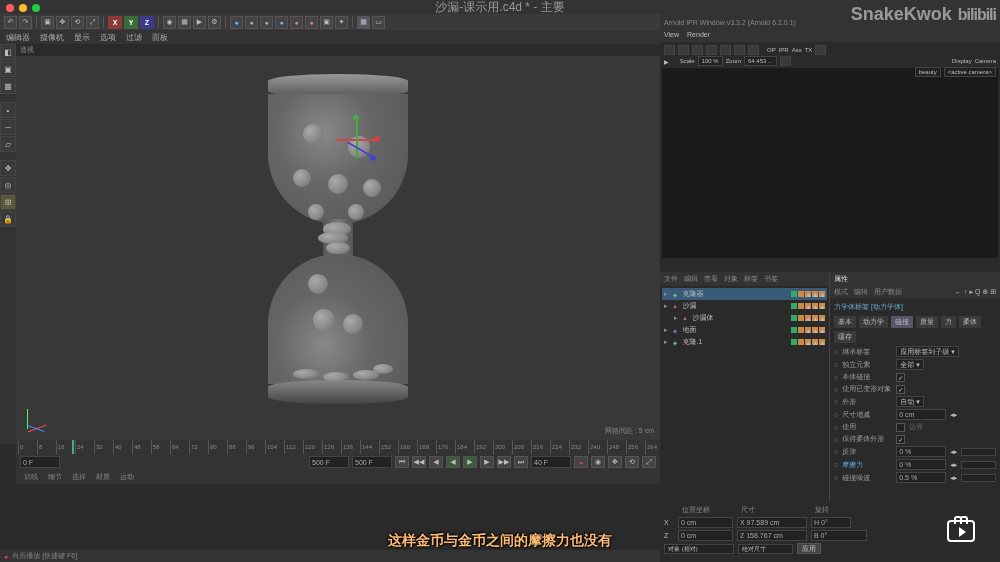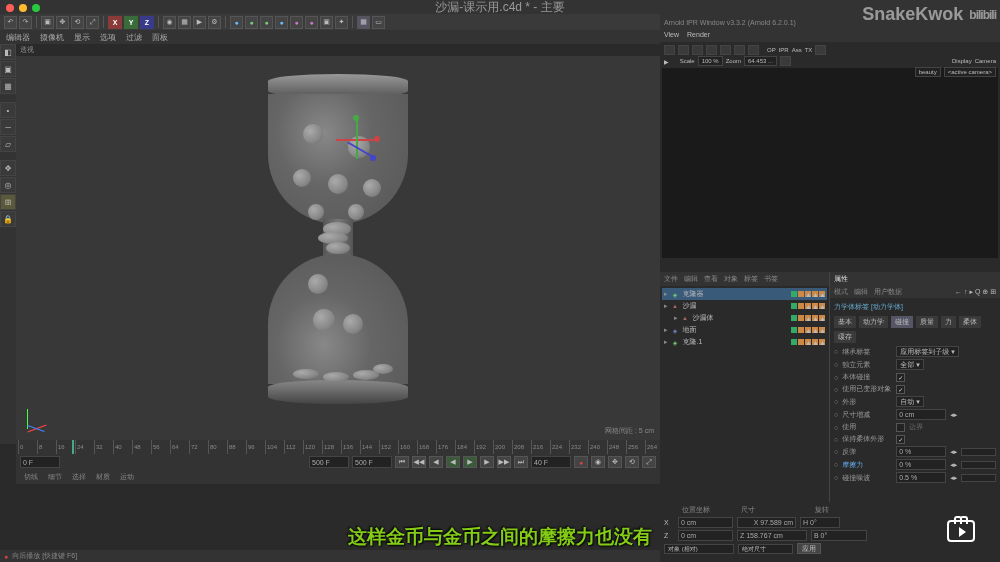--- a/index.html
+++ b/index.html
@@ -69,21 +69,21 @@
 .rp-header-row { display: flex; gap: 6px; align-items: center; height: 12px; }
 .rp-title { color: #888; }
 .rp-tabs { display: flex; gap: 8px; font-size: 7px; }
 .rp-viewport { height: 214px; background: #1a1a1a; margin: 2px; position: relative; }
 .rp-vp-toolbar { height: 24px; background: #2a2a2a; display: flex; flex-direction: column; padding: 1px 2px; gap: 1px; }
 .rp-vp-row { display: flex; gap: 3px; align-items: center; font-size: 6px; height: 11px; }
 .rp-vp-btn { width: 11px; height: 10px; background: #3a3a3a; border: 1px solid #444; }
 .rp-dropdown { background: #222; border: 1px solid #444; padding: 0 3px; font-size: 6px; height: 10px; line-height: 9px; }
 
 .watermark { position: absolute; top: 4px; right: 4px; font-size: 18px; font-weight: bold; color: rgba(255,255,255,0.5); z-index: 200; display: flex; align-items: center; gap: 6px; }
-.bilibili-logo { font-size: 12px; letter-spacing: -1px; }
+.bilibili-logo { font-size: 16px; letter-spacing: -1px; }
 
 .panels-container { position: absolute; top: 258px; left: 0; right: 0; bottom: 0; display: flex; }
 .panel-left { width: 170px; background: #2a2a2a; border-right: 1px solid #444; }
 .panel-right { flex: 1; background: #2a2a2a; }
 .panel-tabs { height: 14px; background: #333; display: flex; gap: 6px; padding: 0 4px; align-items: center; font-size: 7px; }
 .panel-tab { color: #888; cursor: pointer; }
 .panel-tab.active { color: #ddd; }
 
 .hierarchy { padding: 2px; }
 .hier-item { display: flex; align-items: center; gap: 3px; padding: 1px 2px; font-size: 7px; }
@@ -107,21 +107,21 @@
 .attr-checkbox.checked::after { content: '✓'; color: #ddd; }
 .attr-input { width: 50px; height: 11px; background: #222; border: 1px solid #444; color: #aaa; font-size: 7px; padding: 0 2px; }
 .attr-dropdown { background: #222; border: 1px solid #444; padding: 0 3px; font-size: 7px; height: 11px; line-height: 10px; }
 .attr-slider { flex: 1; height: 8px; background: #222; border: 1px solid #444; position: relative; }
 
 .coord-panel { position: absolute; bottom: 0; right: 0; width: 340px; height: 60px; background: #2a2a2a; padding: 2px 4px; }
 .coord-row { display: flex; gap: 4px; font-size: 7px; padding: 1px 0; align-items: center; }
 .coord-input { width: 55px; height: 11px; background: #222; border: 1px solid #444; color: #aaa; font-size: 7px; padding: 0 2px; }
 .coord-btn { width: 24px; height: 11px; background: #444; border: 1px solid #555; font-size: 7px; display: flex; align-items: center; justify-content: center; }
 
-.subtitle { position: absolute; bottom: 12px; left: 50%; transform: translateX(-50%); font-size: 19px; font-weight: bold; color: #84cc16; text-shadow: 1px 1px 2px #000, -1px -1px 2px #000; z-index: 300; }
+.subtitle { position: absolute; bottom: 12px; left: 50%; transform: translateX(-50%); font-size: 14px; font-weight: bold; color: #fdba74; text-shadow: 1px 1px 2px #000, -1px -1px 2px #000; z-index: 300; }
 
 .video-icon { position: absolute; bottom: 20px; right: 25px; width: 28px; height: 22px; border: 2px solid #fff; border-radius: 4px; z-index: 300; }
 .video-icon::before { content: ''; position: absolute; top: -6px; left: 5px; width: 4px; height: 6px; border: 2px solid #fff; border-bottom: none; border-radius: 3px 3px 0 0; }
 .video-icon::after { content: ''; position: absolute; top: -6px; right: 5px; width: 4px; height: 6px; border: 2px solid #fff; border-bottom: none; border-radius: 3px 3px 0 0; }
 .video-play { position: absolute; top: 5px; left: 10px; width: 0; height: 0; border-left: 7px solid #fff; border-top: 5px solid transparent; border-bottom: 5px solid transparent; }
 
 .statusbar { position: absolute; bottom: 0; left: 0; width: 660px; height: 12px; background: #333; font-size: 7px; padding: 1px 4px; color: #888; display: flex; align-items: center; gap: 4px; }
 </style>
 </head>
 <body>
@@ -521,21 +521,21 @@
   <div class="coord-row" style="color:#888">
     <span style="width:14px"></span>
     <span style="width:55px">位置坐标</span>
     <span style="width:70px">尺寸</span>
     <span style="width:40px">旋转</span>
   </div>
   <div id="coord-rows">
       <div class="coord-row">
         <span style="width:10px">X</span>
         <input class="coord-input" value="0 cm" style="">
-        <input class="coord-input" style="width: 59px; text-align: right;" value="X 97.589 cm">
+        <input class="coord-input" style="width: 70px;" value="X 97.589 cm">
         <input class="coord-input" style="width: 40px;" value="H 0°">
       </div>
       <div class="coord-row">
         <span style="width:10px">Z</span>
         <input class="coord-input" value="0 cm" style="">
         <input class="coord-input" style="width: 70px;" value="Z 158.767 cm">
         <input class="coord-input" style="width: 56px;" value="B 0°">
       </div>
     </div>
   <div class="coord-row">

